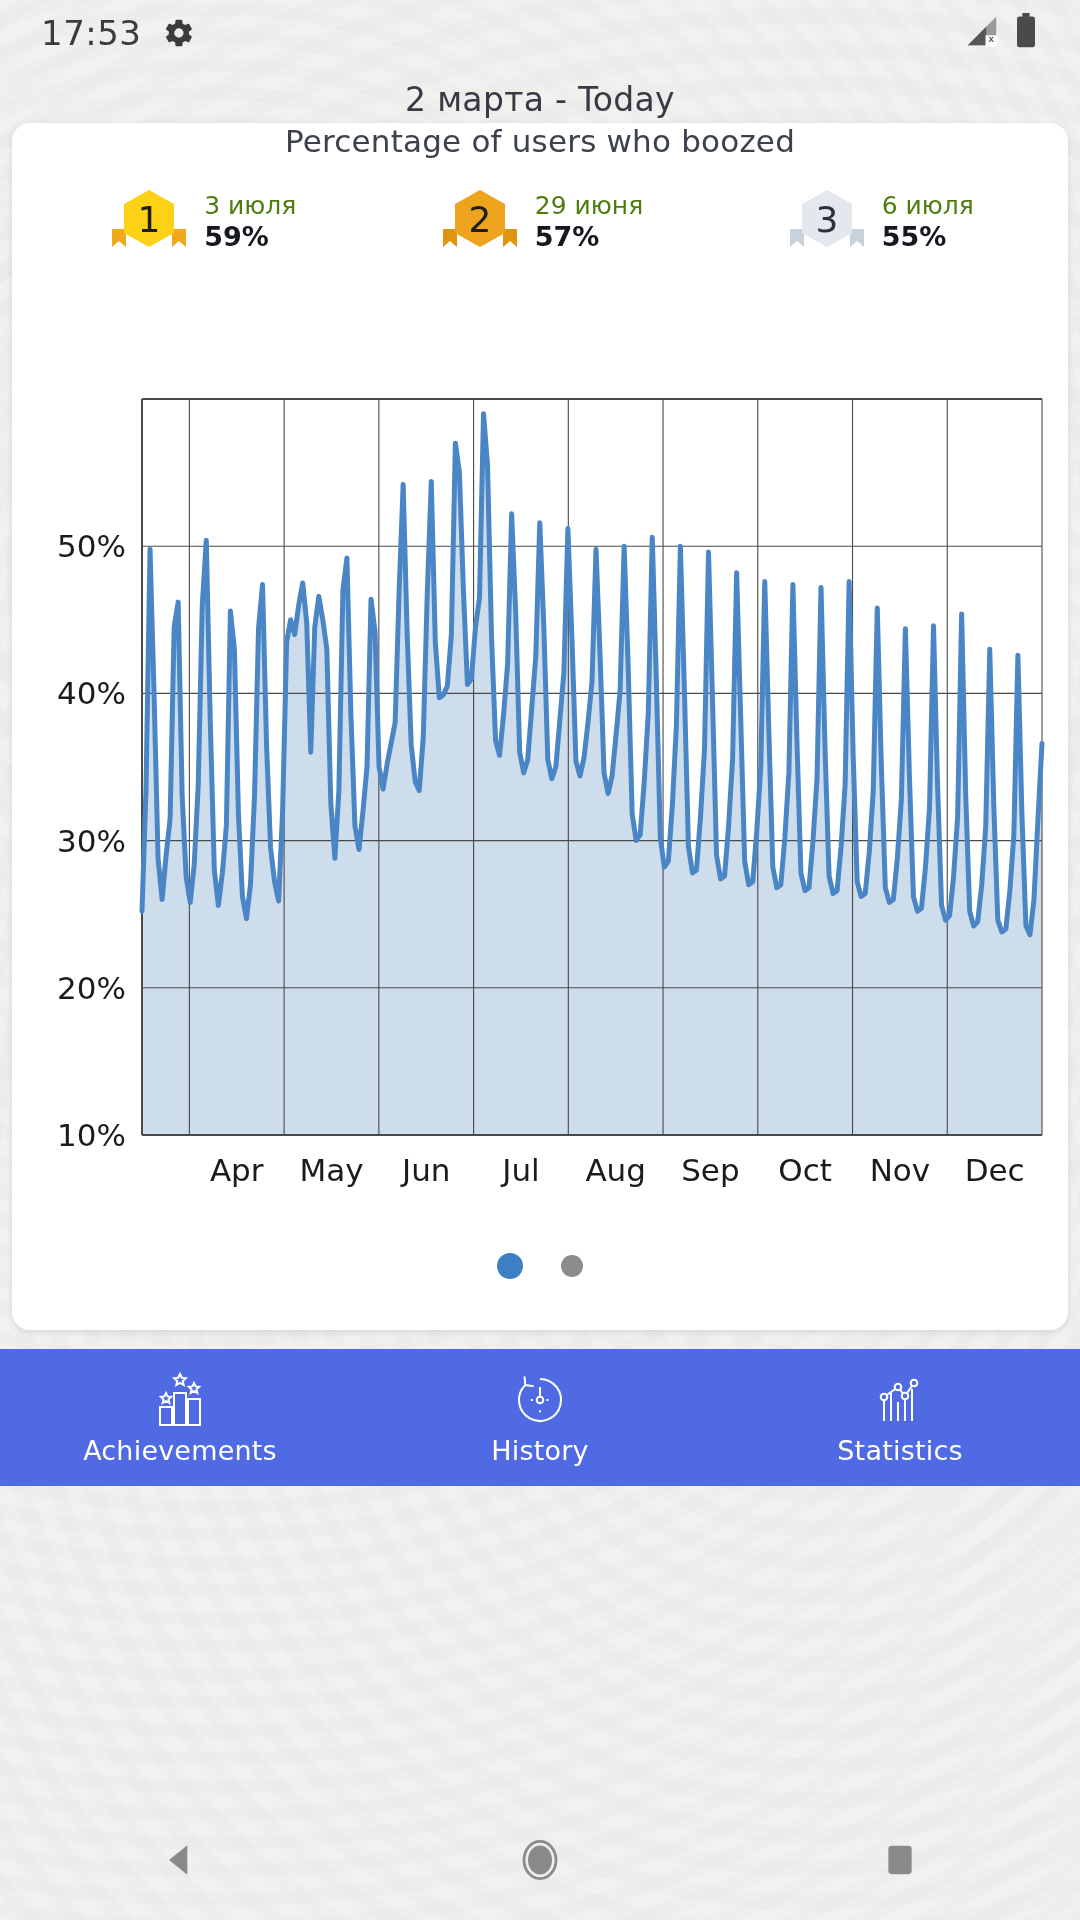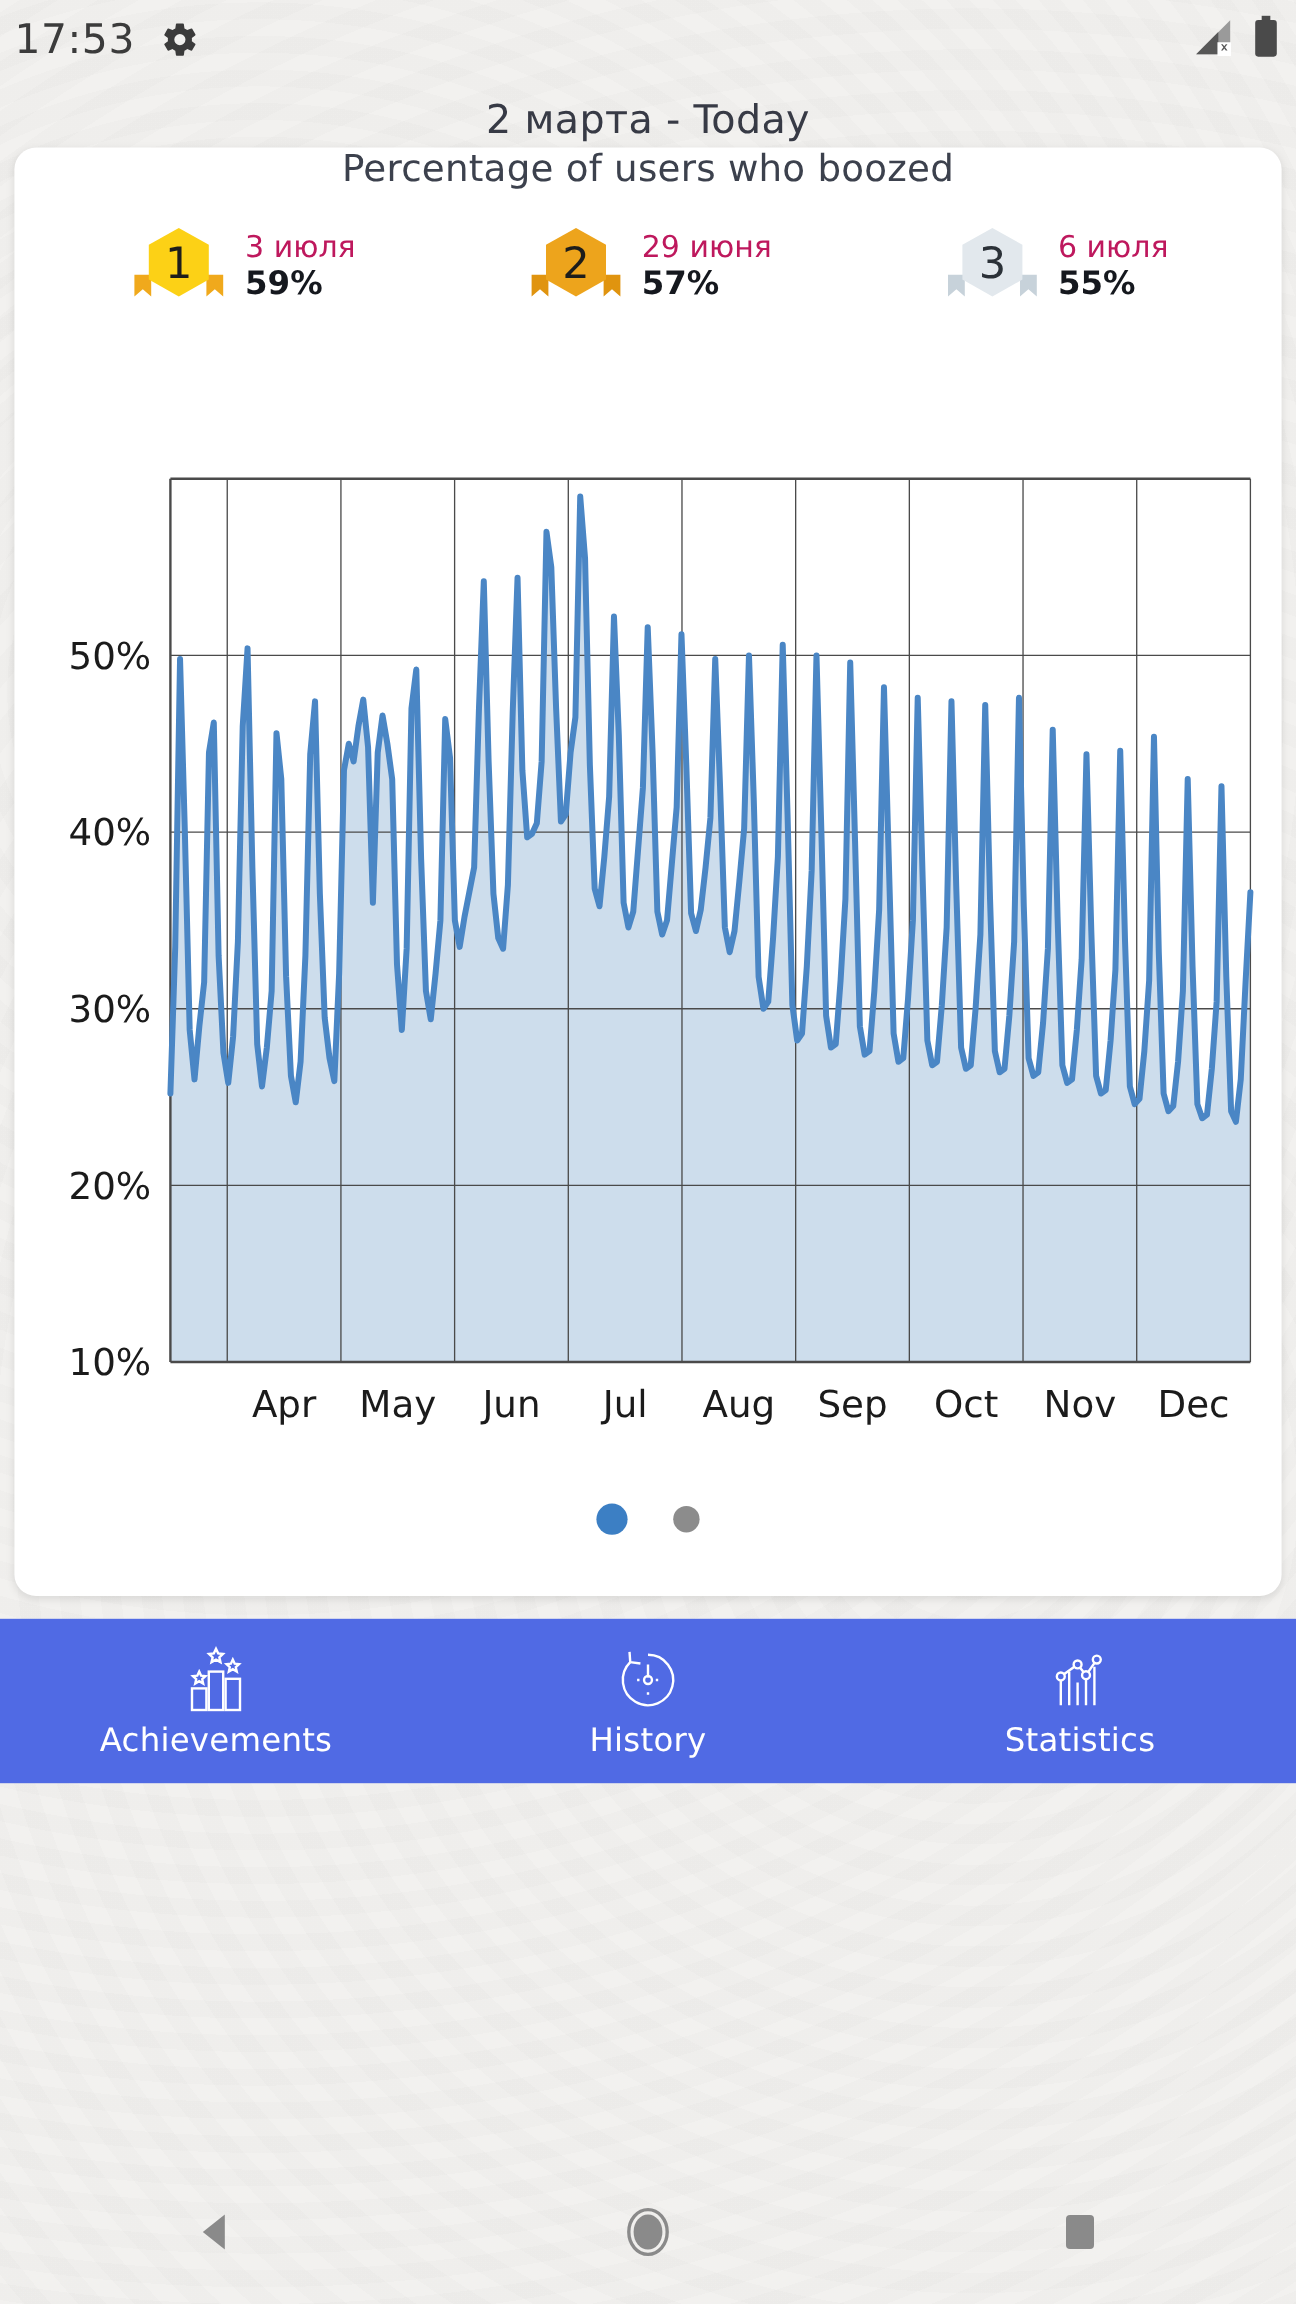--- a/index.html
+++ b/index.html
@@ -13,21 +13,21 @@
     position: relative;
     background-image:
       repeating-radial-gradient(circle at 20% 30%, rgba(0,0,0,0.013) 0 14px, rgba(255,255,255,0.013) 14px 28px),
       repeating-radial-gradient(circle at 75% 65%, rgba(0,0,0,0.012) 0 17px, rgba(255,255,255,0.012) 17px 34px);
   }
 
   
   .statusbar {
     height: 66px;
     display: flex; align-items: center;
-    padding: 0 12px;
+    padding: 0 41px;
     position: relative;
   }
   .sb-time {
     font-size: 34px; color: #3b3b3b; letter-spacing: .5px;
     font-family: "DejaVu Sans", sans-serif;
   }
   .sb-gear { margin-left: 22px; display: flex; align-items: center; }
   .sb-right { margin-left: auto; display: flex; align-items: center; gap: 14px; }
 
   
@@ -60,21 +60,21 @@
   
   .podium {
     display: flex;
     justify-content: space-around;
     align-items: center;
     padding: 26px 24px 6px;
   }
   .medal-item { display: flex; align-items: center; gap: 12px; }
   .medal-badge { position: relative; width: 86px; height: 74px; flex: none; }
   .medal-texts { padding-top: 2px; }
-  .medal-date { font-size: 25px; color: #be185d; line-height: 1.15; }
+  .medal-date { font-size: 25px; color: #4d7c0f; line-height: 1.15; }
   .medal-pct  { font-size: 27px; color: #15181e; font-weight: bold; line-height: 1.2; }
 
   
   .chart-wrap {
     position: absolute;
     left: 0; right: 0;
     top: 272px;
     height: 830px;
   }
   .chart-svg { display: block; width: 1056px; height: 830px; }

